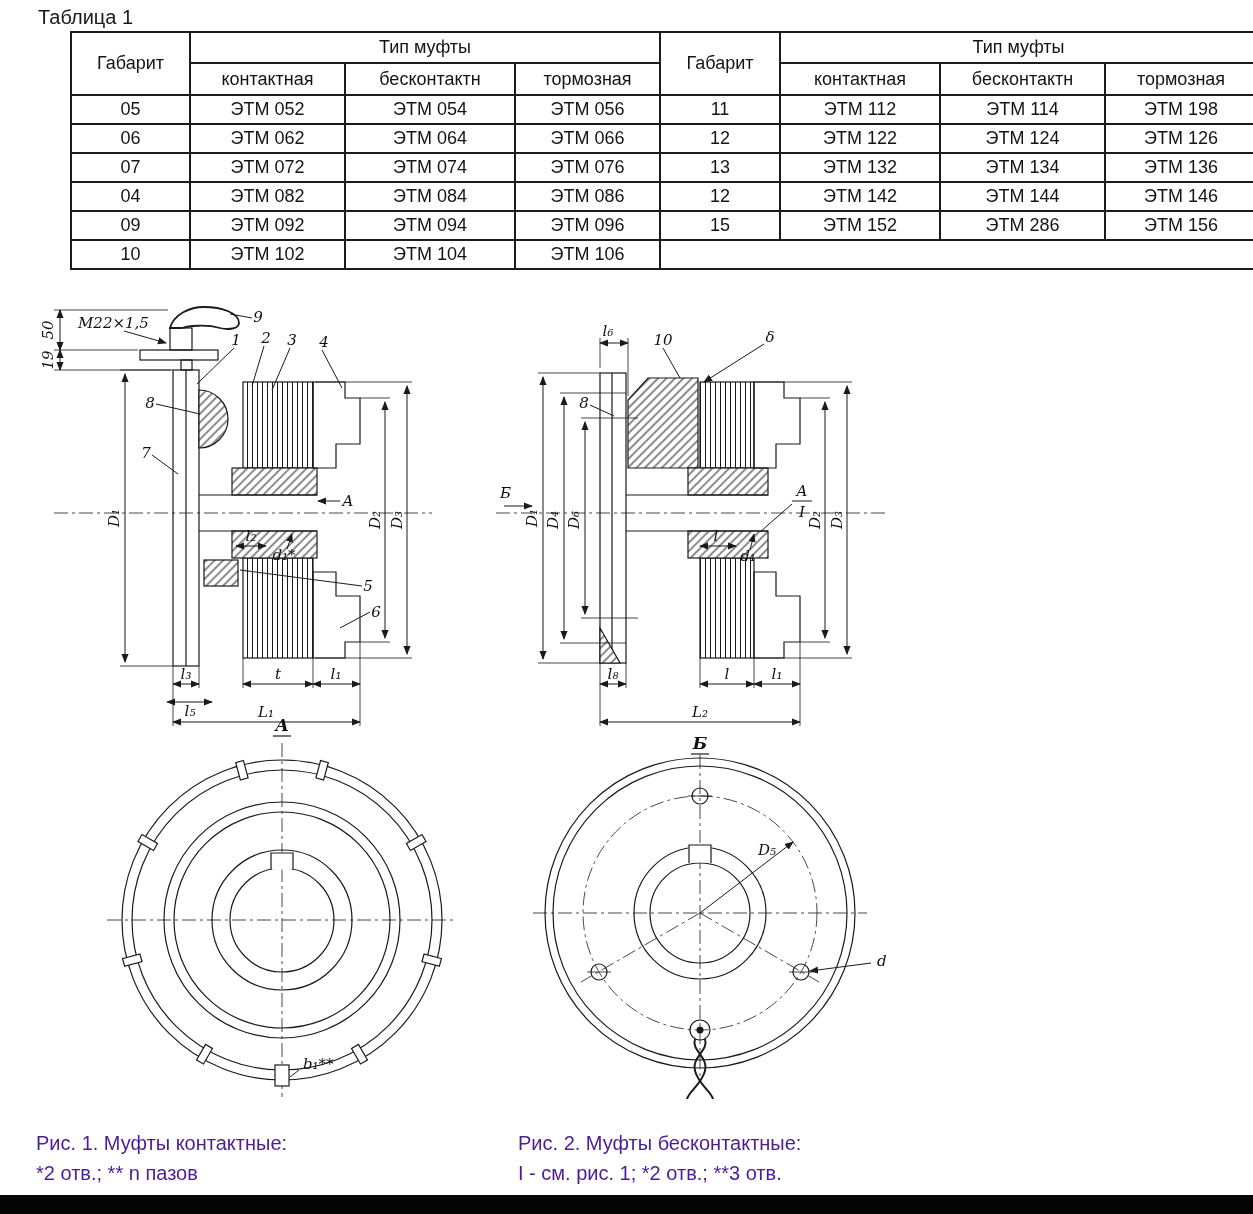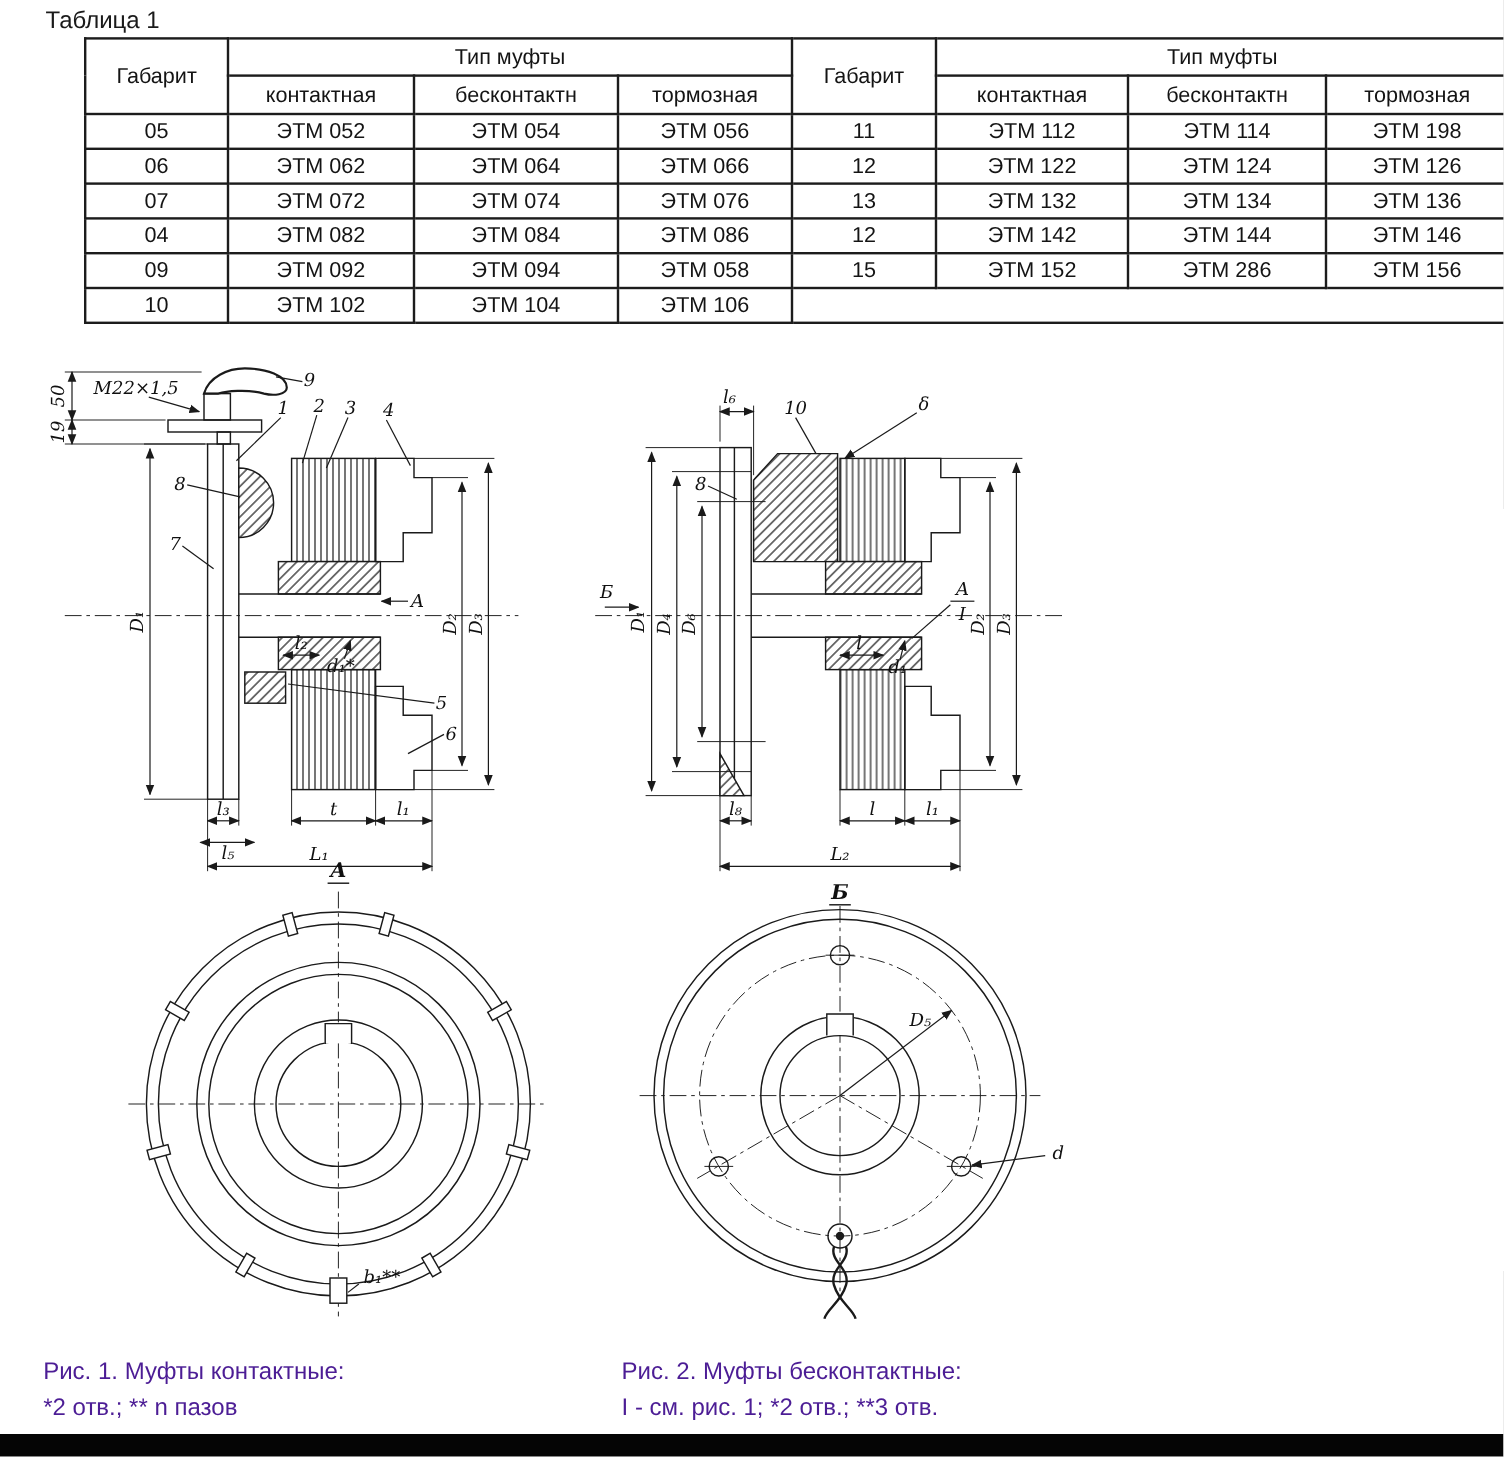--- a/index.html
+++ b/index.html
@@ -126,21 +126,21 @@
         <td>ЭТМ 086</td>
         <td>12</td>
         <td>ЭТМ 142</td>
         <td>ЭТМ 144</td>
         <td>ЭТМ 146</td>
       </tr>
       <tr>
         <td>09</td>
         <td>ЭТМ 092</td>
         <td>ЭТМ 094</td>
-        <td>ЭТМ 058</td>
+        <td>ЭТМ 096</td>
         <td>15</td>
         <td>ЭТМ 152</td>
         <td>ЭТМ 286</td>
         <td>ЭТМ 156</td>
       </tr>
       <tr>
         <td>10</td>
         <td>ЭТМ 102</td>
         <td>ЭТМ 104</td>
         <td>ЭТМ 106</td>

